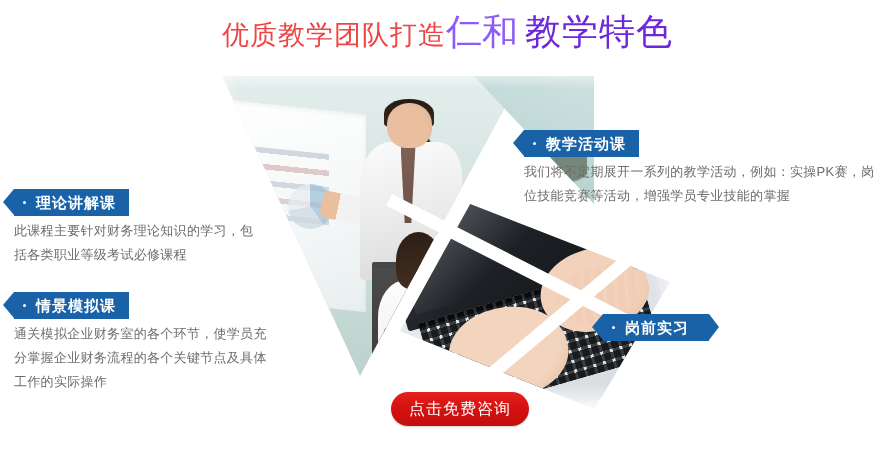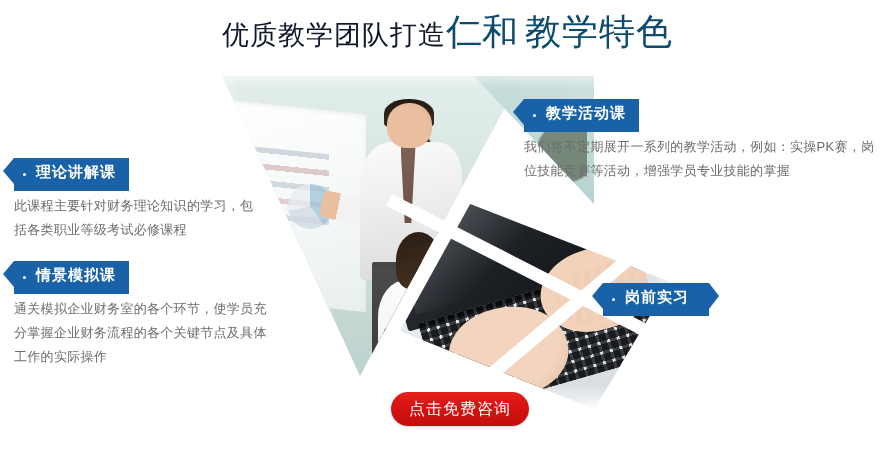--- a/index.html
+++ b/index.html
@@ -14,33 +14,33 @@
 
   
   .title{
     position:absolute;left:0;top:14px;width:895px;
     text-align:center;
     white-space:nowrap;
     line-height:1;
   }
   .title .t-pre{
     font-size:27px;
-    color:#0f172a;
+    color:#ef4444;
     letter-spacing:1px;
     vertical-align:baseline;
   }
   .title .t-brand{
     font-size:36px;
-    color:#0c4a6e;
+    color:#8b5cf6;
     letter-spacing:0px;
     vertical-align:baseline;
   }
   .title .t-post{
     font-size:36px;
-    color:#0c4a6e;
+    color:#6d28d9;
     letter-spacing:1px;
     margin-left:7px;
     vertical-align:baseline;
   }
 
   
   .collage{
     position:absolute;
     left:222px;top:76px;
     width:448px;height:318px;
@@ -222,30 +222,31 @@
       linear-gradient(to left,  #fff 0, rgba(255,255,255,0) 46px),
       linear-gradient(to bottom,#fff 0, rgba(255,255,255,0) 30px),
       linear-gradient(to top,   #fff 0, rgba(255,255,255,0) 30px);
   }
 
   
   .feat{position:absolute;}
   .tag{
     position:relative;
     display:inline-block;
-    height:33px;
+    height:27px;
     background:#1a62a8;
     color:#ffffff;
     font-size:15px;
     font-weight:bold;
     line-height:27px;
     padding:0 13px 0 22px;
     letter-spacing:1px;
     white-space:nowrap;
     box-sizing:border-box;
+    margin-top:31px;
   }
   
   .tag:before{
     content:"";position:absolute;left:-11px;top:0;
     width:0;height:0;
     border-top:13.5px solid transparent;
     border-bottom:13.5px solid transparent;
     border-right:11px solid #1a62a8;
   }
   

